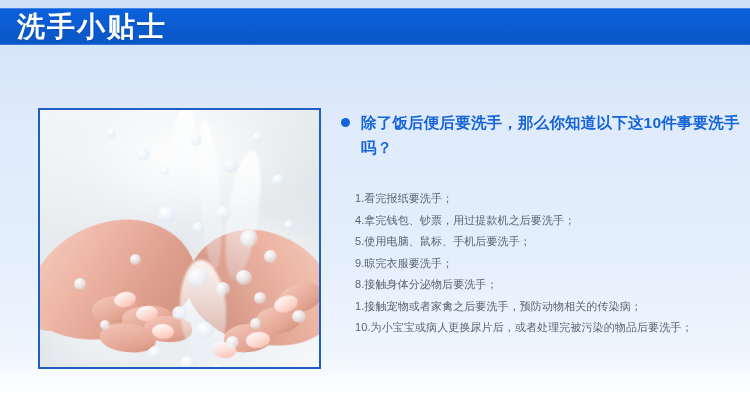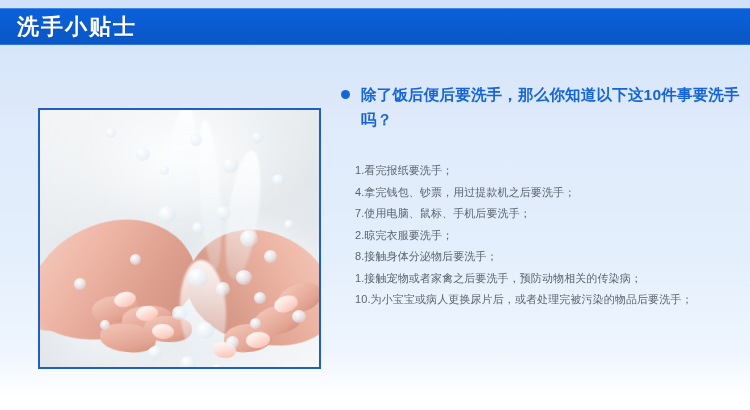--- a/index.html
+++ b/index.html
@@ -32,21 +32,21 @@
     background: #0a5bd3;
     background: linear-gradient(to bottom, #0b60da 0%, #0a57c6 100%);
     border-top: 1px solid #3f86e8;
     border-bottom: 1px solid #2f73dc;
   }
   #header-title {
     position: absolute;
     left: 17px; top: 50%;
     transform: translateY(-50%);
     color: #ffffff;
-    font-size: 22px;
+    font-size: 28px;
     font-weight: bold;
     letter-spacing: 2px;
     white-space: nowrap;
     text-shadow: 0 1px 1px rgba(0,0,0,0.15);
   }
   
   #photo-frame {
     position: absolute;
     left: 38px; top: 108px;
     width: 283px; height: 261px;
@@ -110,21 +110,21 @@
   }
   .stream {
     position: absolute;
     background: linear-gradient(to bottom, rgba(255,255,255,0.9), rgba(226,238,248,0.25));
     border-radius: 50%;
     filter: blur(1px);
   }
   
   #content-col {
     position: absolute;
-    left: 341px; top: 82px;
+    left: 341px; top: 110px;
     width: 400px;
   }
   #lead-row {
     position: relative;
     padding-left: 20px;
   }
   #lead-bullet {
     position: absolute;
     left: 0; top: 8px;
     width: 9px; height: 9px;
@@ -225,21 +225,21 @@
   <div id="content-col">
 
     <div id="lead-row">
       <span id="lead-bullet"></span>
       <div id="lead-text">除了饭后便后要洗手，那么你知道以下这10件事要洗手吗？</div>
     </div>
 
     <ul id="tips-list">
       <li>1.看完报纸要洗手；</li>
       <li>4.拿完钱包、钞票，用过提款机之后要洗手；</li>
-      <li>7.使用电脑、鼠标、手机后要洗手；</li>
-      <li>2.晾完衣服要洗手；</li>
+      <li>5.使用电脑、鼠标、手机后要洗手；</li>
+      <li>9.晾完衣服要洗手；</li>
       <li>8.接触身体分泌物后要洗手；</li>
       <li>1.接触宠物或者家禽之后要洗手，预防动物相关的传染病；</li>
       <li class="wrap">10.为小宝宝或病人更换尿片后，或者处理完被污染的物品后要洗手；</li>
     </ul>
   </div>
 
 </div>
 
 </body></html>

